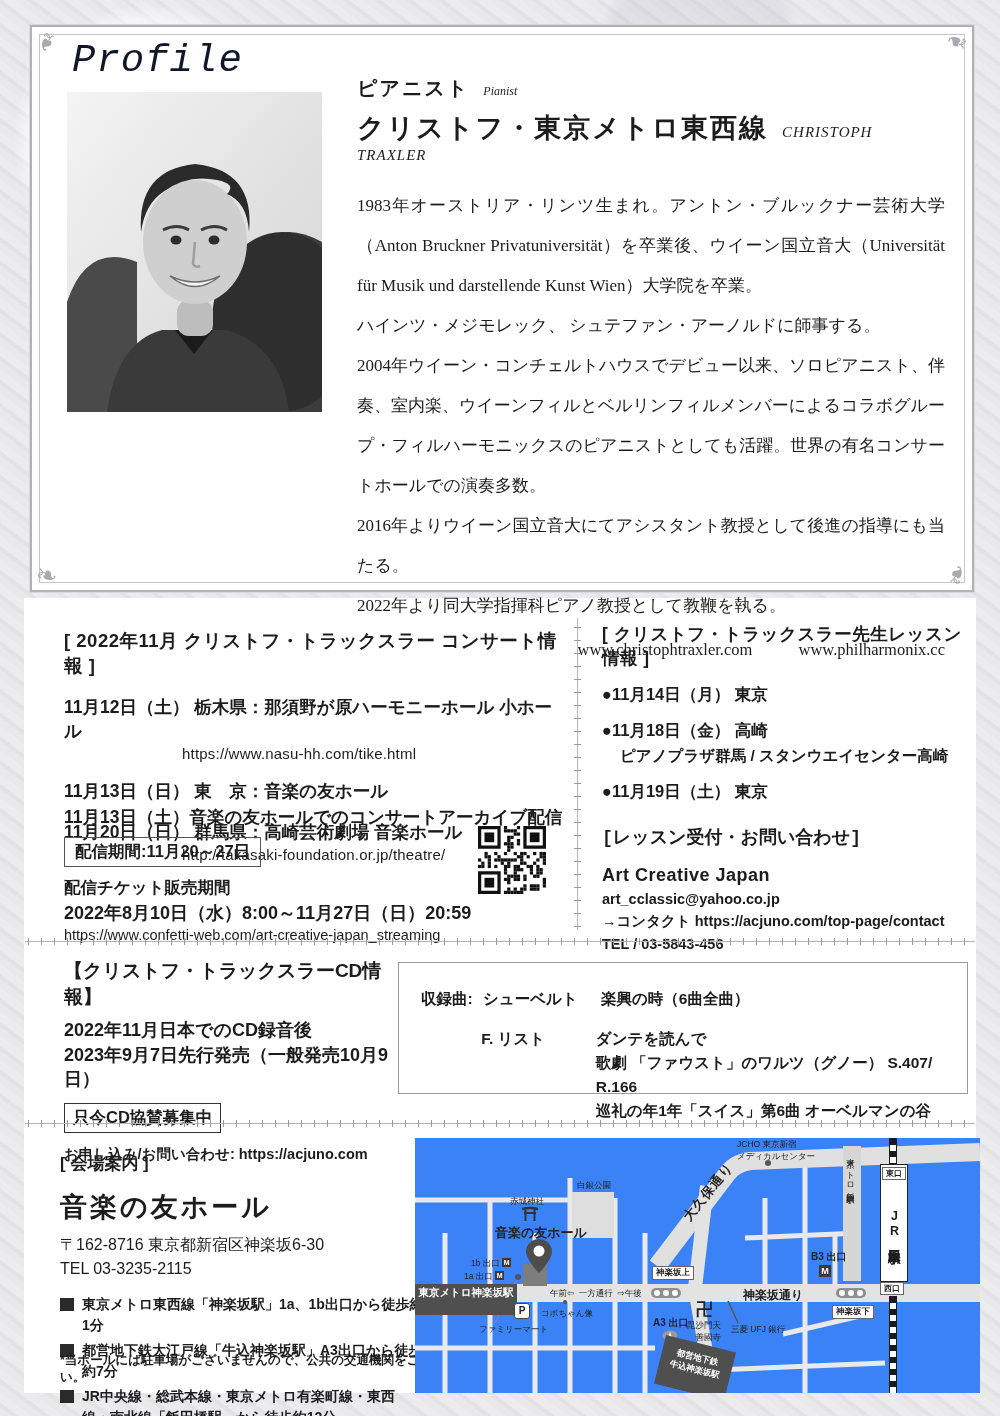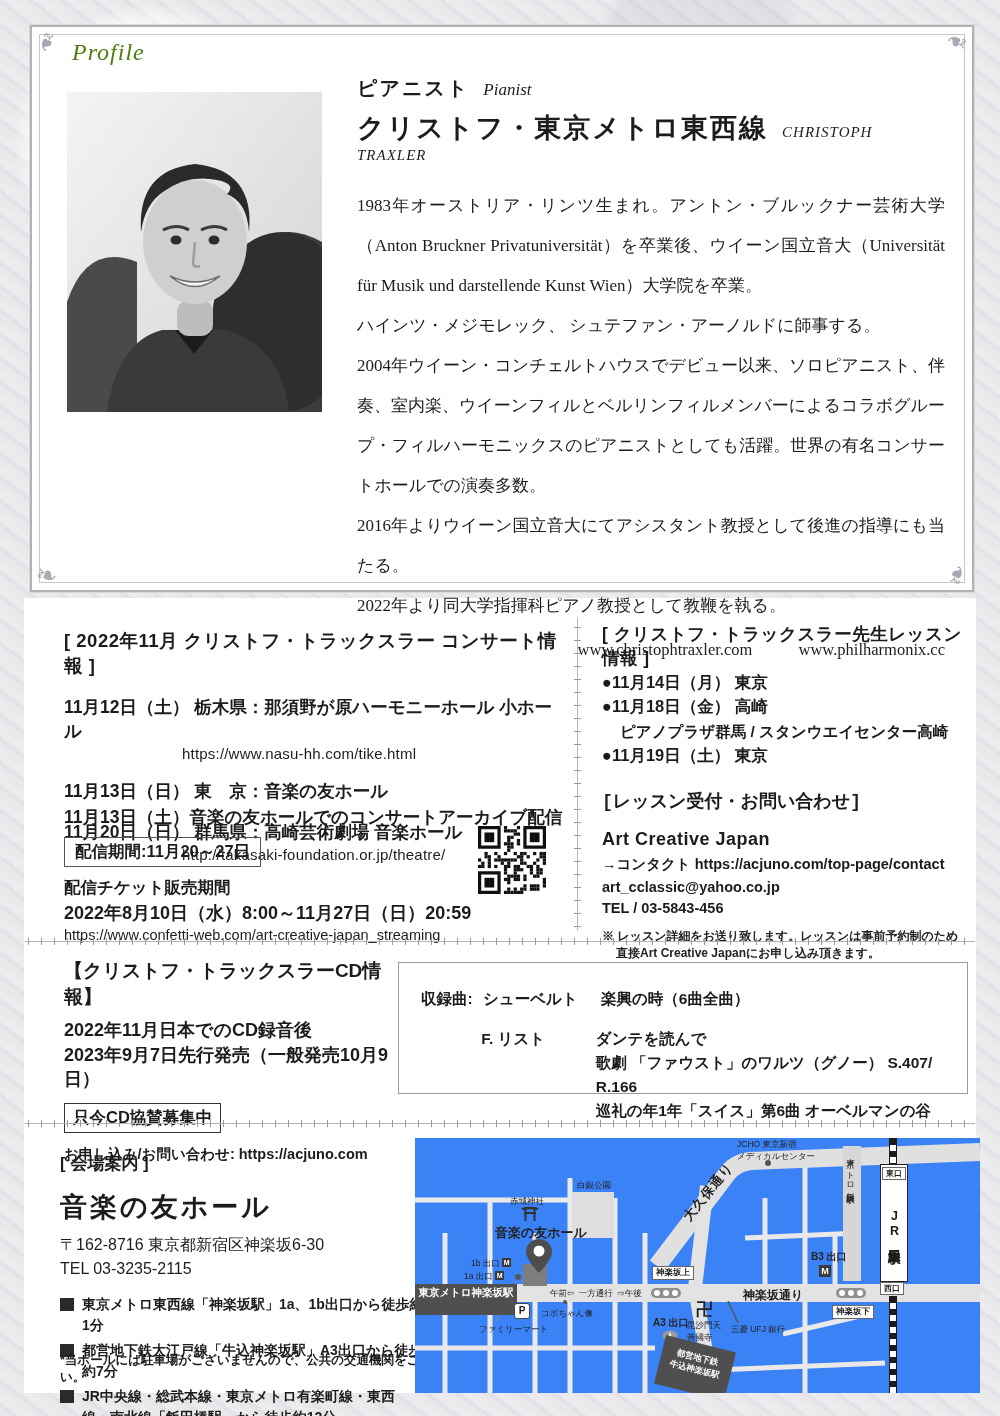--- a/index.html
+++ b/index.html
@@ -21,28 +21,28 @@
     position:absolute;left:30px;top:25px;width:940px;height:563px;
     background:#ffffff;border:2px solid #b2b2b6;box-shadow:0 0 0 1px #d9d9de;
   }
   .profile-inner{position:absolute;left:7px;top:7px;right:7px;bottom:7px;border:1px solid #c6c6cc;}
   .corner{position:absolute;font-size:26px;color:#a9a9b4;line-height:1;font-family:"DejaVu Serif",serif;}
   .corner.tl{left:4px;top:2px;transform:rotate(100deg);}
   .corner.tr{right:4px;top:2px;transform:rotate(190deg);}
   .corner.bl{left:4px;bottom:2px;transform:rotate(10deg);}
   .corner.br{right:4px;bottom:2px;transform:rotate(280deg);}
   .profile-heading{
-    position:absolute;left:40px;top:12px;font-family:Liberation Serif, serif;
-    font-style:italic;font-size:24px;color:#4d7c0f;letter-spacing:1px;
+    position:absolute;left:40px;top:12px;font-family:Liberation Mono, monospace;
+    font-style:italic;font-size:39px;color:#0f172a;letter-spacing:1px;
   }
   .portrait{position:absolute;left:35px;top:65px;width:255px;height:320px;overflow:hidden;background:#e9e9e9;}
   .p-right{position:absolute;left:325px;top:48px;width:588px;}
   .role-line{font-family:"Liberation Serif","DejaVu Serif",serif;}
   .role-ja{font-size:20px;font-weight:bold;letter-spacing:2px;}
-  .role-en{font-style:italic;font-size:17px;margin-left:10px;}
+  .role-en{font-style:italic;font-size:12px;margin-left:10px;}
   .name-line{margin-top:8px;font-family:"Liberation Serif","DejaVu Serif",serif;}
   .name-ja{font-size:27px;font-weight:bold;letter-spacing:2px;}
   .name-en{font-style:italic;font-size:15px;margin-left:10px;letter-spacing:1px;}
   .bio{margin-top:22px;font-family:"Liberation Serif","DejaVu Serif",serif;
        font-size:17px;line-height:40px;text-align:justify;}
   .bio p{margin:0;}
   .sites{margin-top:14px;text-align:right;font-family:"Liberation Serif",serif;font-size:16.5px;}
   .sites span{margin-left:42px;}
   
   .stitch-h{position:absolute;left:25px;right:25px;height:7px;
@@ -60,21 +60,21 @@
   .concert-url{font-size:15px;font-weight:normal;margin:2px 0 0 118px;letter-spacing:.2px;}
   .archive-block{position:absolute;left:64px;top:805px;width:500px;}
   .archive-title{font-size:17.5px;font-weight:bold;}
   .period-box{display:inline-block;border:1px solid #555;padding:3px 10px;margin-top:8px;
               font-size:16.5px;font-weight:bold;}
   .ticket-head{margin-top:10px;font-size:16.5px;font-weight:bold;}
   .ticket-period{font-size:18px;font-weight:bold;margin-top:2px;}
   .ticket-url{font-size:14.5px;margin-top:2px;}
   .qr{position:absolute;left:478px;top:826px;width:68px;height:68px;}
   .lesson-col{position:absolute;left:602px;top:622px;width:372px;}
-  .lesson-item{margin-top:2px;font-size:16.5px;font-weight:bold;}
+  .lesson-item{margin-top:14px;font-size:16.5px;font-weight:bold;}
   .lesson-sub{margin:4px 0 0 18px;font-size:15.5px;font-weight:bold;}
   .contact-head{margin-top:22px;font-size:18px;font-weight:bold;font-family:Liberation Mono, monospace;}
   .contact-name{font-size:18px;font-weight:bold;margin-top:16px;letter-spacing:.5px;}
   .contact-line{font-size:14.5px;font-weight:bold;margin-top:5px;}
   .lesson-note{margin-top:12px;font-size:12px;font-weight:bold;line-height:17px;color:#222;}
   .lesson-note div{margin-left:14px;}
   .lesson-note div:first-child{margin-left:0;}
   
   .cd-col{position:absolute;left:64px;top:958px;width:330px;}
   .cd-head{font-size:19px;font-weight:bold;}
@@ -350,22 +350,22 @@
 <div class="stitch-v" style="left:574px;top:618px;height:312px;"></div>
 
 <div class="lesson-col">
   <div class="sec-header" style="font-size:17.5px;">[ クリストフ・トラックスラー先生レッスン情報 ]</div>
   <div class="lesson-item">●11月14日（月） 東京</div>
   <div class="lesson-item">●11月18日（金） 高崎</div>
   <div class="lesson-sub">ピアノプラザ群馬 / スタンウエイセンター高崎</div>
   <div class="lesson-item">●11月19日（土） 東京</div>
   <div class="contact-head">[レッスン受付・お問い合わせ]</div>
   <div class="contact-name">Art Creative Japan</div>
+  <div class="contact-line">art_cclassic@yahoo.co.jp</div>
   <div class="contact-line">→コンタクト https://acjuno.com/top-page/contact</div>
-  <div class="contact-line">art_cclassic@yahoo.co.jp</div>
   <div class="contact-line">TEL / 03-5843-456</div>
   <div class="lesson-note">
     <div>※ レッスン詳細をお送り致します。レッスンは事前予約制のため</div>
     <div>直接Art Creative Japanにお申し込み頂きます。</div>
     <div>尚レッスン予約は先着順となります。</div>
   </div>
 </div>
 
 <div class="stitch-h" style="top:938px;"></div>
 
@@ -519,21 +519,21 @@
   <div class="mlabel tiny" style="left:126px;top:170px;">コボちゃん像</div>
   <div class="mlabel tiny" style="left:64px;top:186px;">ファミリーマート</div>
 
   <div class="mlabel bold" style="left:238px;top:178px;">A3 出口</div>
   <svg class="abs" style="left:247px;top:192px;" width="16" height="11" viewBox="0 0 16 11">
     <ellipse cx="8" cy="5.5" rx="7.5" ry="5" fill="#9a9a9a"></ellipse>
     <path d="M8,1.5 L10,8 L6,8 Z" fill="#fff"></path>
   </svg>
 
   <div class="mlabel bold" style="left:281px;top:160px;font-size:17px;">卍</div>
-  <div class="mlabel tiny" style="left:272px;top:182px;text-align:left;">
+  <div class="mlabel tiny" style="left:272px;top:182px;text-align:right;">
     <div>毘沙門天</div>
       <div>善國寺</div>
   </div>
   <div class="mlabel tiny" style="left:316px;top:186px;">三菱 UFJ 銀行</div>
 
   <div class="darkbox" style="position:absolute;left:244px;top:205px;width:72px;height:42px;transform:rotate(14deg);font-size:8.5px;line-height:12px;padding-top:8px;">
     <div>都営地下鉄</div>
       <div>牛込神楽坂駅</div>
   </div>
 

